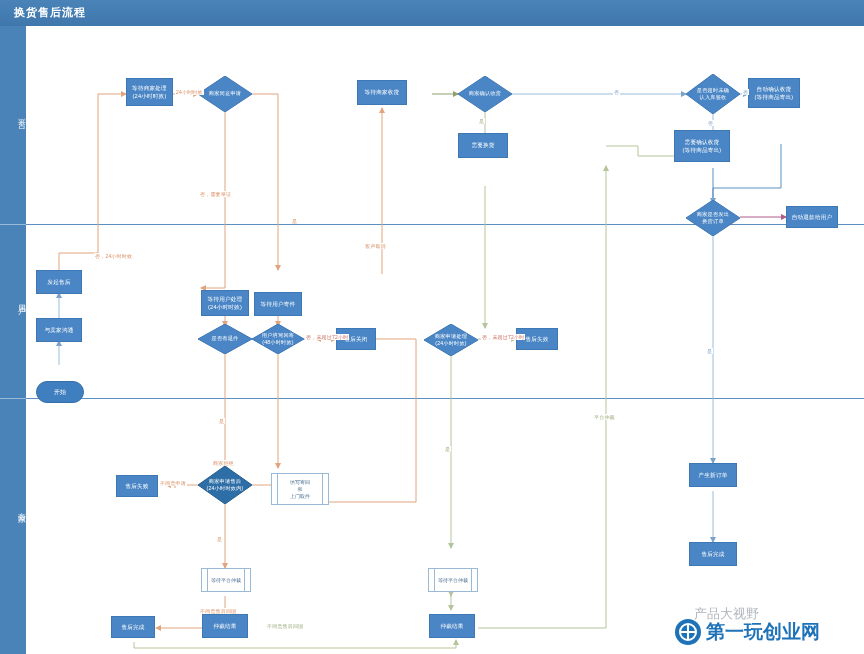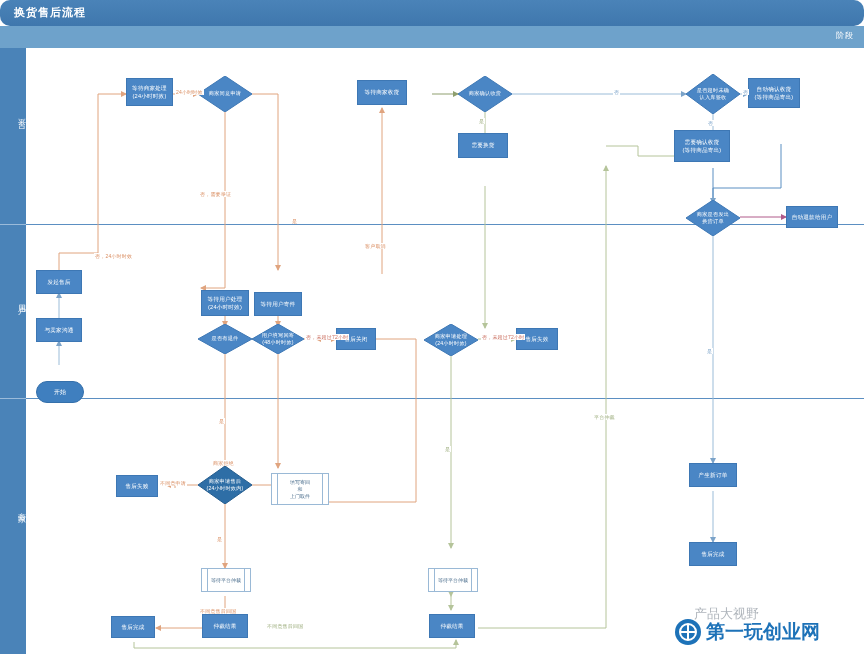--- a/index.html
+++ b/index.html
@@ -1,21 +1,21 @@
 <!DOCTYPE html>
 <html><head>
 <meta charset="utf-8">
 <style>
   html,body{margin:0;padding:0;background:#ffffff;}
   body{width:864px;height:654px;font-family:"Liberation Sans","DejaVu Sans",sans-serif;overflow:hidden;}
   #app{position:relative;width:864px;height:654px;background:#fff;}
 
   
   .titlebar{position:absolute;left:0;top:0;width:864px;height:26px;
-    background:linear-gradient(to bottom,#4a83b8 0%,#3f77ad 100%);border-radius:10px;}
+    background:linear-gradient(to bottom,#4a83b8 0%,#3f77ad 100%);}
   .titlebar .t{position:absolute;left:14px;top:5px;font-size:11px;color:#ffffff;font-weight:bold;letter-spacing:1px;}
 
   .canvaswrap{position:absolute;left:0;top:26px;width:864px;height:628px;background:#ffffff;}
   
   .leftrail{position:absolute;left:0;top:0;width:26px;height:628px;background:#4a83b8;}
   .toprail{position:absolute;left:0;top:0;width:864px;height:22px;background:#6ea2cb;}
   .toprail .stage{position:absolute;right:10px;top:4px;font-size:8px;color:#ffffff;letter-spacing:1px;}
 
   .diagram{position:absolute;left:26px;top:22px;width:838px;height:606px;background:#ffffff;}
 
@@ -61,23 +61,20 @@
   <div class="canvaswrap">
 
     <div class="leftrail">
       <div class="railsep" style="top:198px;"></div>
       <div class="railsep" style="top:372px;"></div>
       <div class="lanelabel" style="top:86px;">平台</div>
       <div class="lanelabel" style="top:272px;">用户</div>
       <div class="lanelabel" style="top:480px;">商家</div>
     </div>
 
-    <div class="toprail">
-      <div class="stage">阶段</div>
-    </div>
 
     <div class="diagram">
 
       <div class="laneline" style="top:176px;"></div>
       <div class="laneline" style="top:350px;"></div>
 
       <svg width="838" height="606" style="position:absolute;left:0;top:0;">
         <defs>
           <marker id="aOr" markerWidth="6" markerHeight="6" refX="5" refY="3" orient="auto">
             <path d="M0,0 L6,3 L0,6 z" fill="#e0a47f"></path>

